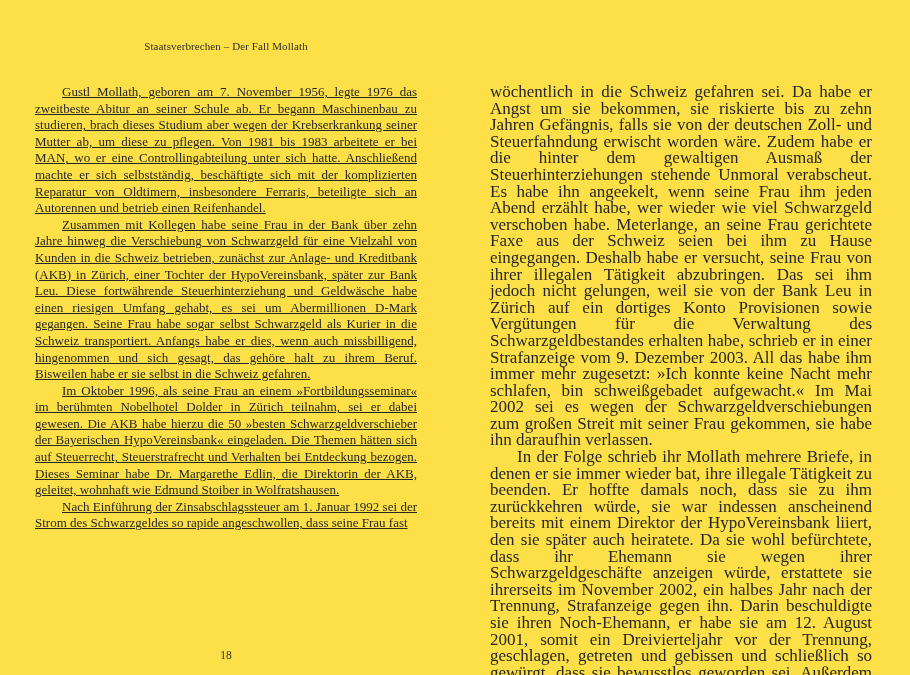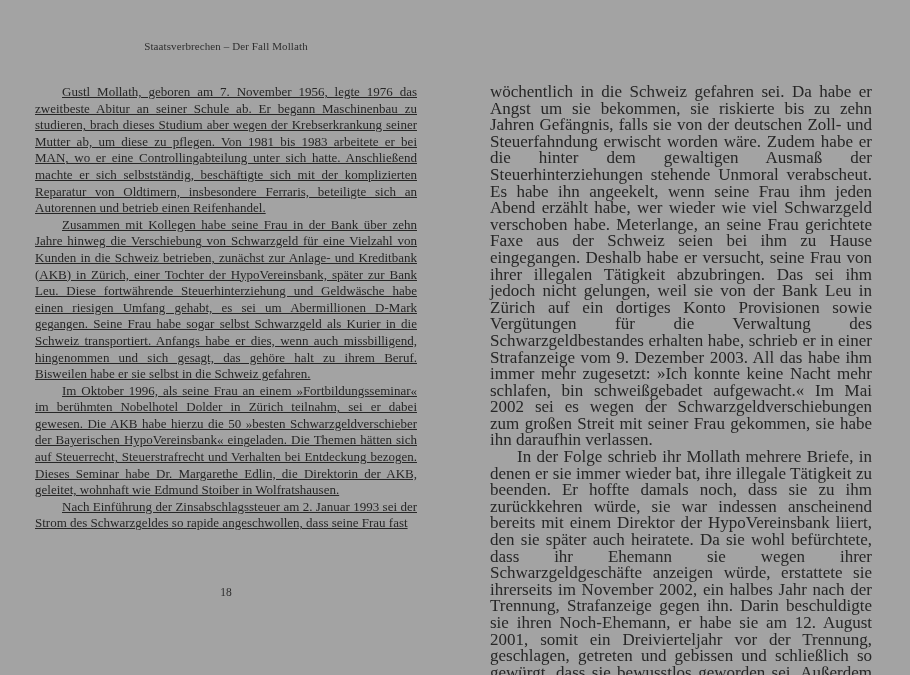--- a/index.html
+++ b/index.html
@@ -4,21 +4,21 @@
 <style>
   html, body {
     margin: 0;
     padding: 0;
     background: #ffffff;
   }
   #spread {
     position: relative;
     width: 910px;
     height: 675px;
-    background: #a3a3a3;
+    background: #fde047;
     overflow: hidden;
     font-family: "Liberation Serif", "DejaVu Serif", serif;
     color: #262626;
   }
   .page {
     position: absolute;
     top: 0;
     height: 675px;
   }
   .page-left  { left: 35px;  width: 382px; }
@@ -49,41 +49,41 @@
   }
   .body-text p.para {
     margin: 0;
     padding: 0;
   }
   .body-text p.para.indent {
     text-indent: 27px;
   }
   .page-number {
     position: absolute;
-    top: 586px;
+    top: 649px;
     left: 0;
     width: 100%;
     text-align: center;
     font-size: 11.5px;
     color: #2e2e2e;
     font-family: Liberation Serif, serif;
   }
 </style>
 </head>
 <body>
 
 <div id="spread">
 
   <div class="page page-left">
     <div class="running-header">Staatsverbrechen – Der Fall Mollath</div>
     <div class="body-text" style="font-size: 13px; text-decoration: underline;">
         <p class="para indent" lang="de">Gustl Mollath, geboren am 7. November 1956, legte 1976 das zweitbeste Abitur an seiner Schule ab. Er begann Maschinenbau zu studieren, brach dieses Studium aber wegen der Krebserkrankung seiner Mutter ab, um diese zu pflegen. Von 1981 bis 1983 arbeitete er bei MAN, wo er eine Controllingabteilung unter sich hatte. Anschließend machte er sich selbstständig, beschäftigte sich mit der komplizierten Reparatur von Oldtimern, insbesondere Ferraris, beteiligte sich an Autorennen und betrieb einen Reifenhandel.</p>
         <p class="para indent" lang="de">Zusammen mit Kollegen habe seine Frau in der Bank über zehn Jahre hinweg die Verschiebung von Schwarzgeld für eine Vielzahl von Kunden in die Schweiz betrieben, zunächst zur Anlage- und Kreditbank (AKB) in Zürich, einer Tochter der HypoVereinsbank, später zur Bank Leu. Diese fortwährende Steuerhinterziehung und Geldwäsche habe einen riesigen Umfang gehabt, es sei um Abermillionen D-Mark gegangen. Seine Frau habe sogar selbst Schwarzgeld als Kurier in die Schweiz transportiert. Anfangs habe er dies, wenn auch missbilligend, hingenommen und sich gesagt, das gehöre halt zu ihrem Beruf. Bisweilen habe er sie selbst in die Schweiz gefahren.</p>
         <p class="para indent" lang="de">Im Oktober 1996, als seine Frau an einem »Fortbildungsseminar« im berühmten Nobelhotel Dolder in Zürich teilnahm, sei er dabei gewesen. Die AKB habe hierzu die 50 »besten Schwarzgeldverschieber der Bayerischen HypoVereinsbank« eingeladen. Die Themen hätten sich auf Steuerrecht, Steuerstrafrecht und Verhalten bei Entdeckung bezogen. Dieses Seminar habe Dr. Margarethe Edlin, die Direktorin der AKB, geleitet, wohnhaft wie Edmund Stoiber in Wolfratshausen.</p>
-        <p class="para indent" lang="de">Nach Einführung der Zinsabschlagssteuer am 2. Januar 1993 sei der Strom des Schwarzgeldes so rapide angeschwollen, dass seine Frau fast</p>
+        <p class="para indent" lang="de">Nach Einführung der Zinsabschlagssteuer am 1. Januar 1992 sei der Strom des Schwarzgeldes so rapide angeschwollen, dass seine Frau fast</p>
       </div>
     <div class="page-number">18</div>
   </div>
 
   <div class="page page-right">
     <div class="body-text" style="font-size: 17px;">
         <p class="para" lang="de">wöchentlich in die Schweiz gefahren sei. Da habe er Angst um sie bekommen, sie riskierte bis zu zehn Jahren Gefängnis, falls sie von der deutschen Zoll- und Steuerfahndung erwischt worden wäre. Zudem habe er die hinter dem gewaltigen Ausmaß der Steuerhinterziehungen stehende Unmoral verabscheut. Es habe ihn angeekelt, wenn seine Frau ihm jeden Abend erzählt habe, wer wieder wie viel Schwarzgeld verschoben habe. Meterlange, an seine Frau gerichtete Faxe aus der Schweiz seien bei ihm zu Hause eingegangen. Deshalb habe er versucht, seine Frau von ihrer illegalen Tätigkeit abzubringen. Das sei ihm jedoch nicht gelungen, weil sie von der Bank Leu in Zürich auf ein dortiges Konto Provisionen sowie Vergütungen für die Verwaltung des Schwarzgeldbestandes erhalten habe, schrieb er in einer Strafanzeige vom 9. Dezember 2003. All das habe ihm immer mehr zugesetzt: »Ich konnte keine Nacht mehr schlafen, bin schweißgebadet aufgewacht.« Im Mai 2002 sei es wegen der Schwarzgeldverschiebungen zum großen Streit mit seiner Frau gekommen, sie habe ihn daraufhin verlassen.</p>
         <p class="para indent" lang="de">In der Folge schrieb ihr Mollath mehrere Briefe, in denen er sie immer wieder bat, ihre illegale Tätigkeit zu beenden. Er hoffte damals noch, dass sie zu ihm zurückkehren würde, sie war indessen anscheinend bereits mit einem Direktor der HypoVereinsbank liiert, den sie später auch heiratete. Da sie wohl befürchtete, dass ihr Ehemann sie wegen ihrer Schwarzgeldgeschäfte anzeigen würde, erstattete sie ihrerseits im November 2002, ein halbes Jahr nach der Trennung, Strafanzeige gegen ihn. Darin beschuldigte sie ihren Noch-Ehemann, er habe sie am 12. August 2001, somit ein Dreivierteljahr vor der Trennung, geschlagen, getreten und gebissen und schließlich so gewürgt, dass sie bewusstlos geworden sei. Außerdem beschuldigte sie ihn der Freiheitsberaubung: Als sie nach der Trennung restliche Sachen aus der ehelichen Wohnung abholen wollte, habe ihr Mann sie festgehalten und erst dann gehen lassen, als nach eineinhalb Stunden die draußen wartende Freundin ihres</p>
       </div>
   </div>

